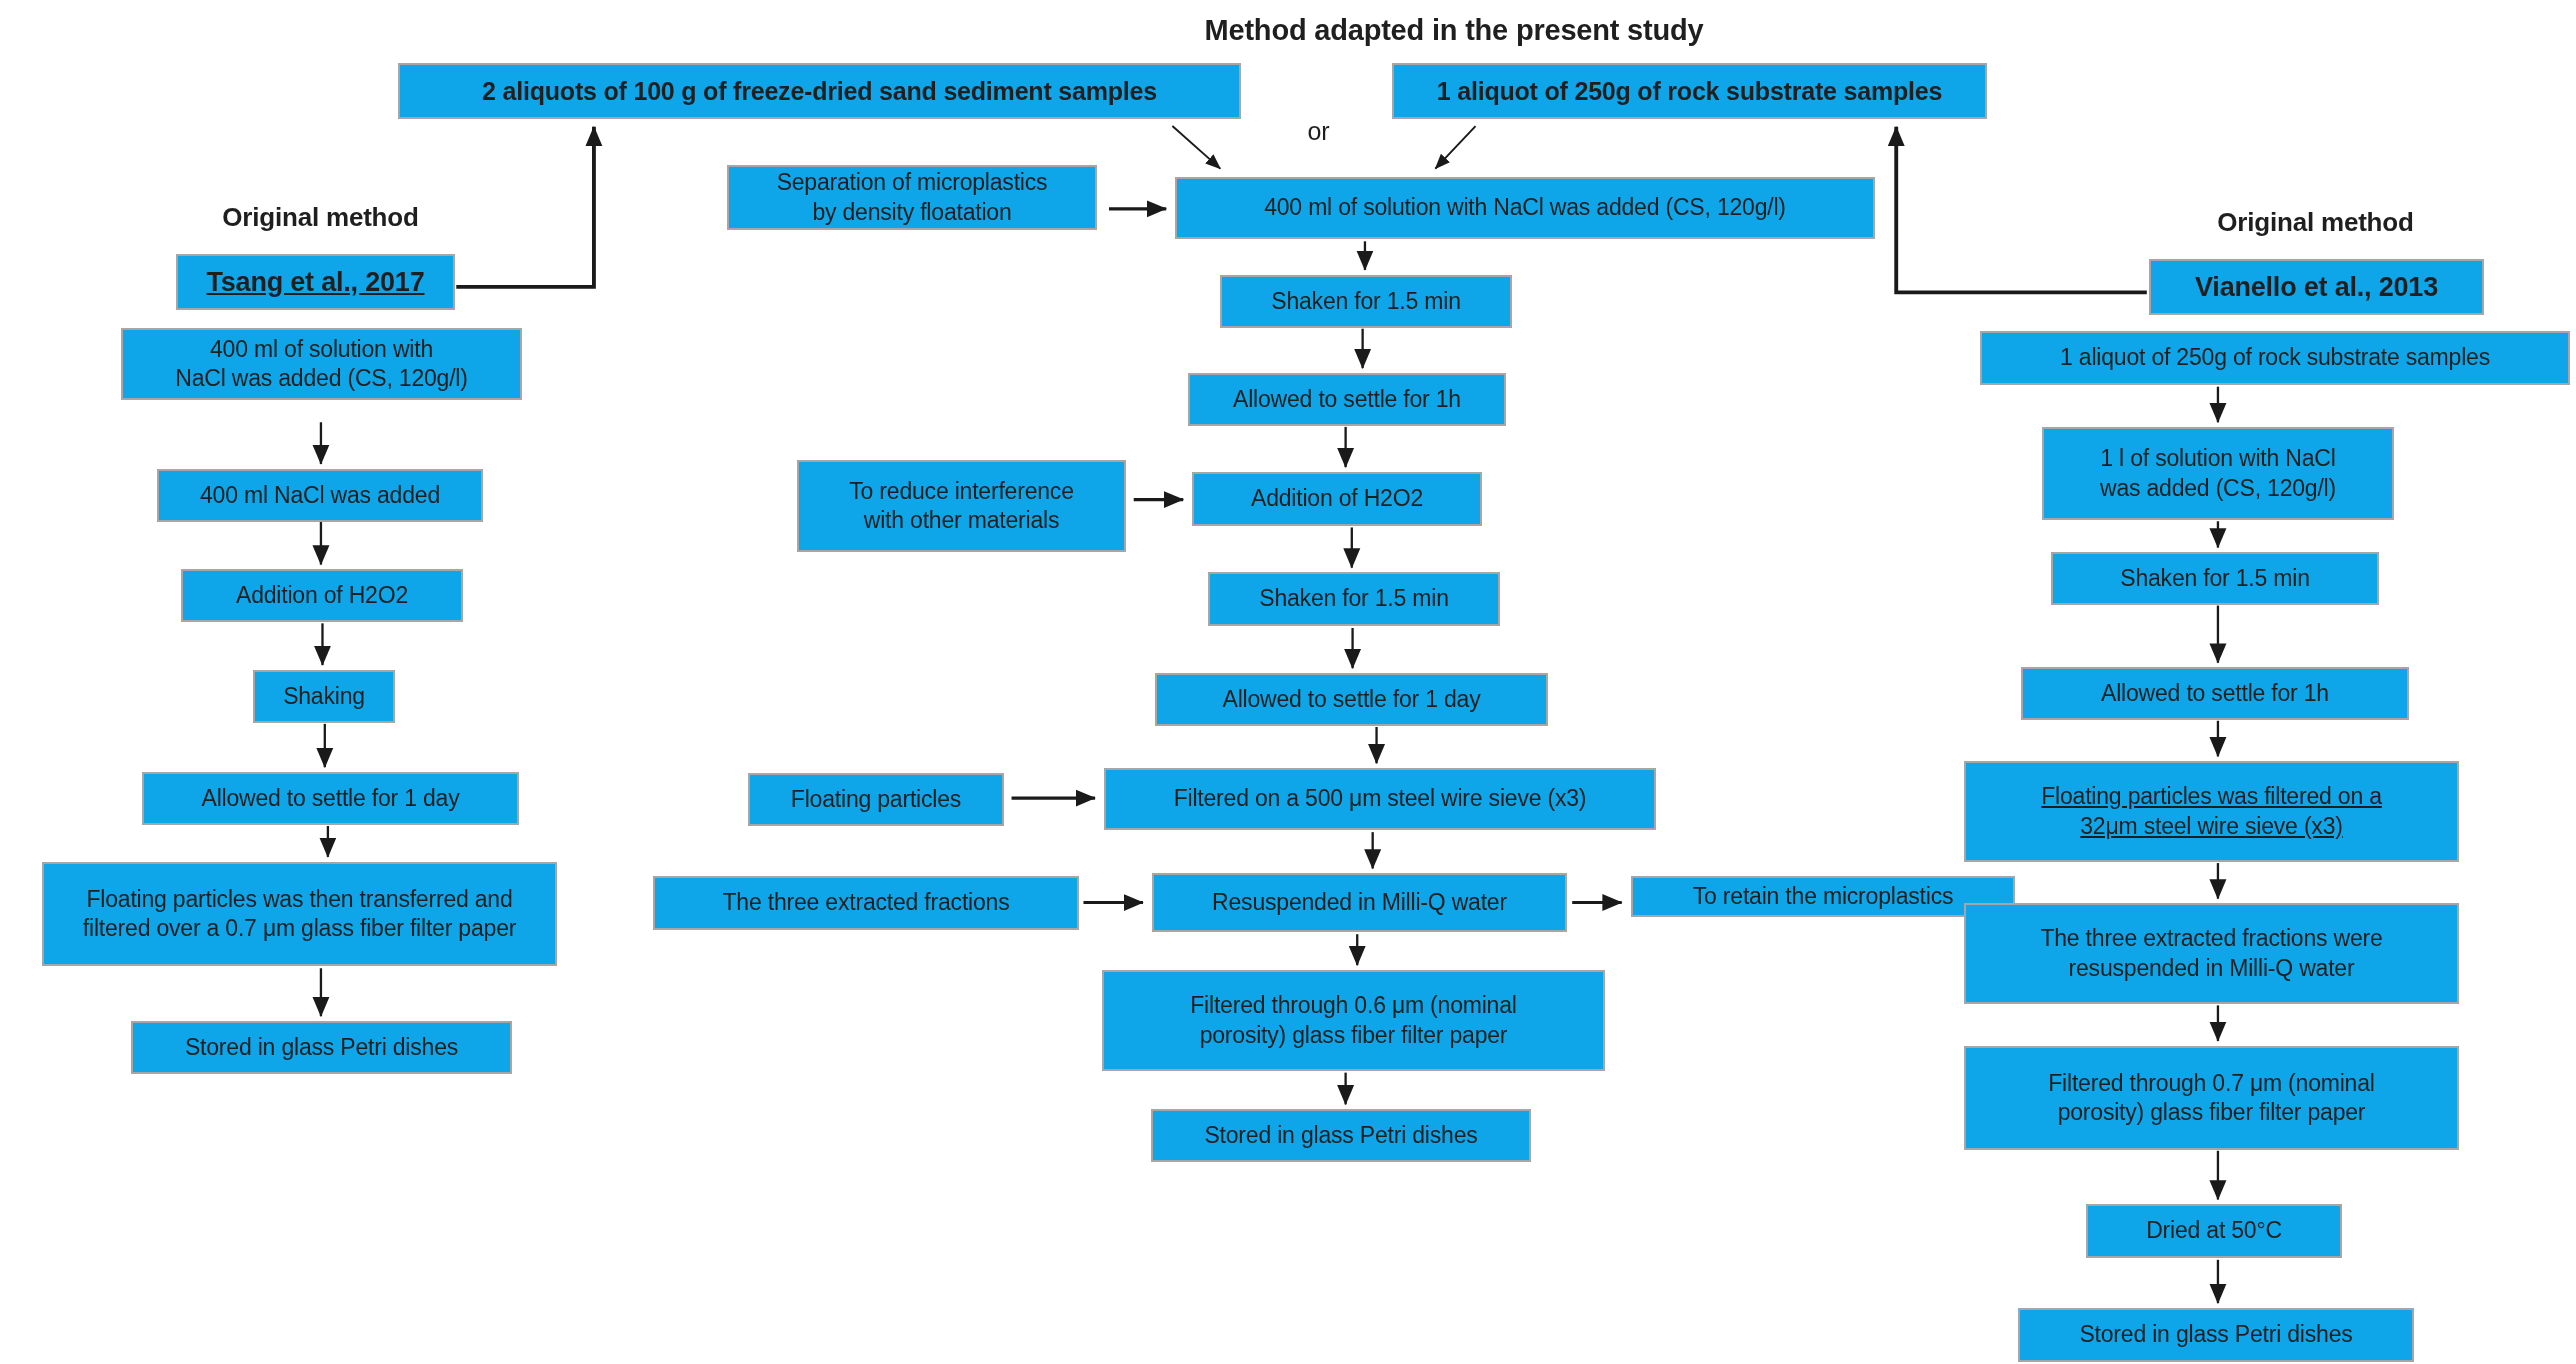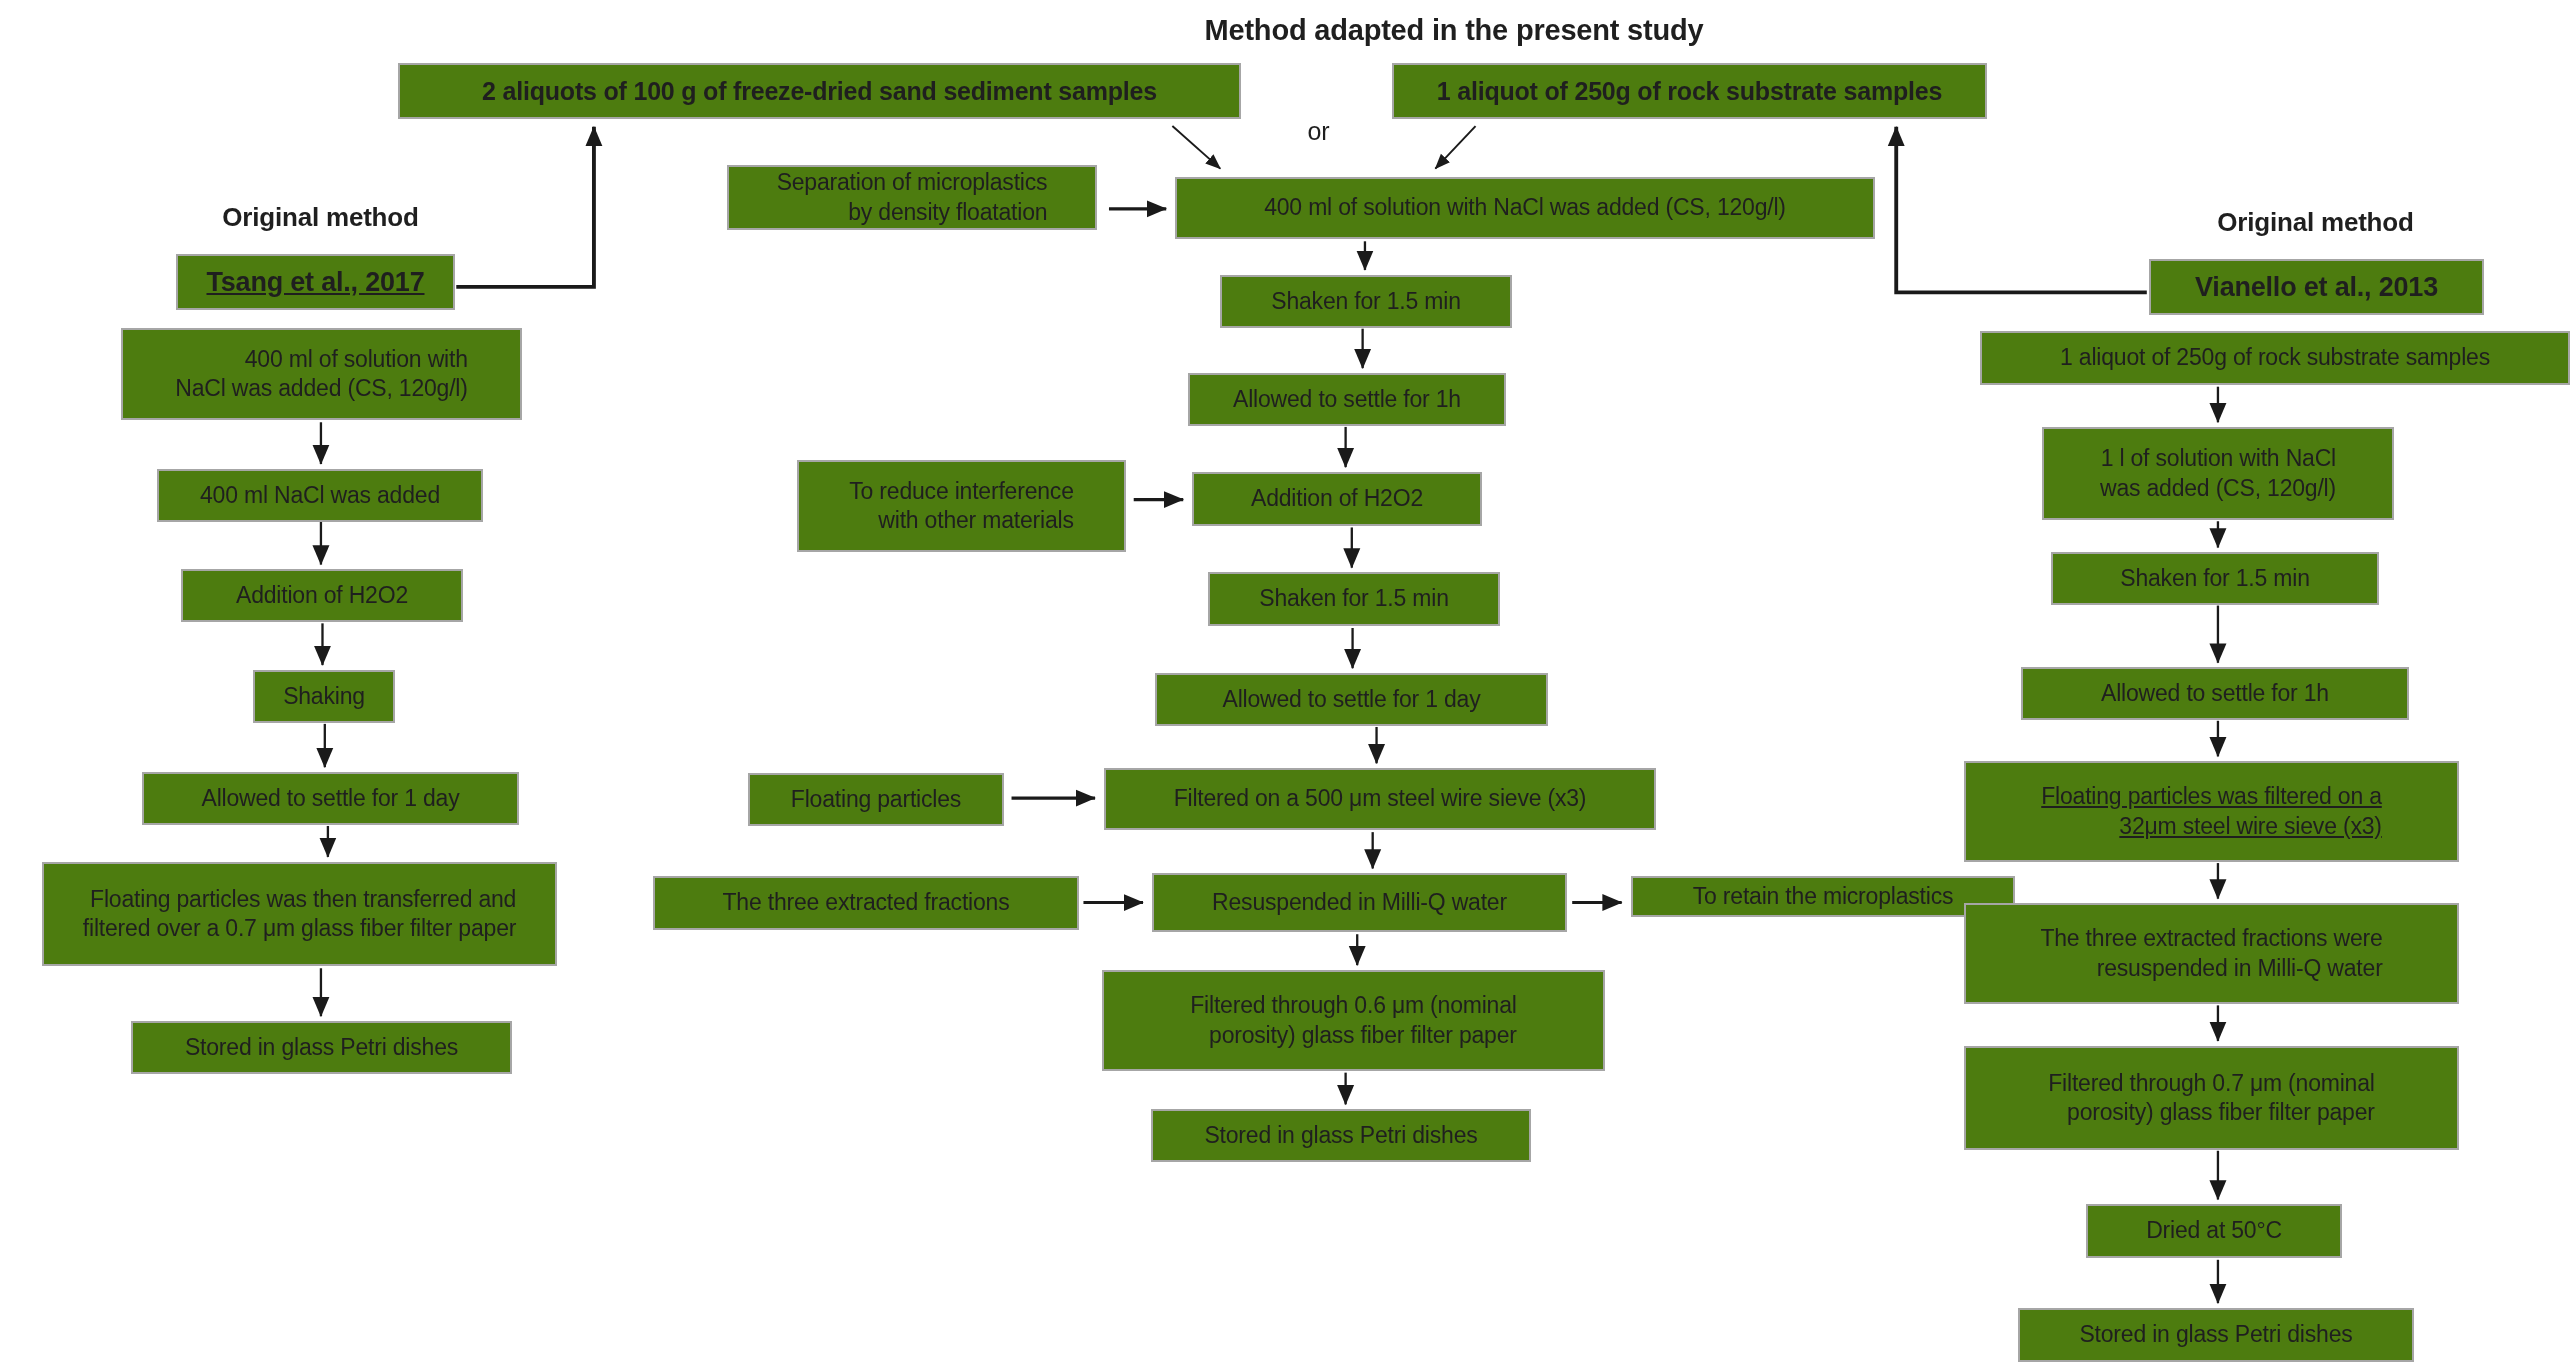--- a/index.html
+++ b/index.html
@@ -6,24 +6,24 @@
   #canvas{
     position:relative;
     width:2576px;height:1365px;
     background:#ffffff;
     font-family:"Liberation Sans", sans-serif;
     color:#1f1f1f;
     overflow:hidden;
   }
   .box{
     position:absolute;
-    background:#4d7c0f;
+    background:#0ea5e9;
     border:2.3px solid #a6a6a6;
     display:flex;align-items:center;justify-content:center;
-    text-align:right;
+    text-align:center;
     font-size:23px;
     line-height:1.28;
     letter-spacing:-0.2px;
     padding:3.1px 10.8px;
     box-sizing:border-box;
     white-space:pre-line;
   }
   .label{
     position:absolute;
     display:flex;align-items:center;justify-content:center;
@@ -93,21 +93,21 @@
   </svg>
 
   <div class="label title bold" style="left:1021px;top:10.8px;width:866px;height:39px;">Method adapted in the present study</div>
 
   <div class="box topbox" style="left:398px;top:63px;width:843px;height:56px;">2 aliquots of 100 g of freeze-dried sand sediment samples</div>
   <div class="label or" style="left:1268px;top:73px;width:101px;height:36px;margin-top:40px;">or</div>
   <div class="box topbox" style="left:1392px;top:63px;width:595px;height:56px;">1 aliquot of 250g of rock substrate samples</div>
 
   <div class="label heading bold" style="left:166px;top:200px;width:309px;height:34px;">Original method</div>
   <div class="box ref" style="left:176px;top:254px;width:279px;height:56px;text-decoration:underline;">Tsang et al., 2017</div>
-  <div class="box" style="left:121px;top:328px;width:401px;height:92px;">400 ml of solution with
+  <div class="box" style="left:121px;top:328px;width:401px;height:72px;">400 ml of solution with
 NaCl was added (CS, 120g/l)</div>
   <div class="box" style="left:157px;top:469px;width:326px;height:53px;">400 ml NaCl was added</div>
   <div class="box" style="left:181px;top:569px;width:282px;height:53px;">Addition of H2O2</div>
   <div class="box" style="left:253px;top:670px;width:142px;height:53px;">Shaking</div>
   <div class="box" style="left:142px;top:772px;width:377px;height:53px;">Allowed to settle for 1 day</div>
   <div class="box" style="left:42px;top:862px;width:515px;height:104px;">Floating particles was then transferred and
 filtered over a 0.7 μm glass fiber filter paper</div>
   <div class="box" style="left:131px;top:1021px;width:381px;height:53px;">Stored in glass Petri dishes</div>
 
   <div class="box" style="left:727px;top:165px;width:370px;height:65px;">Separation of microplastics

